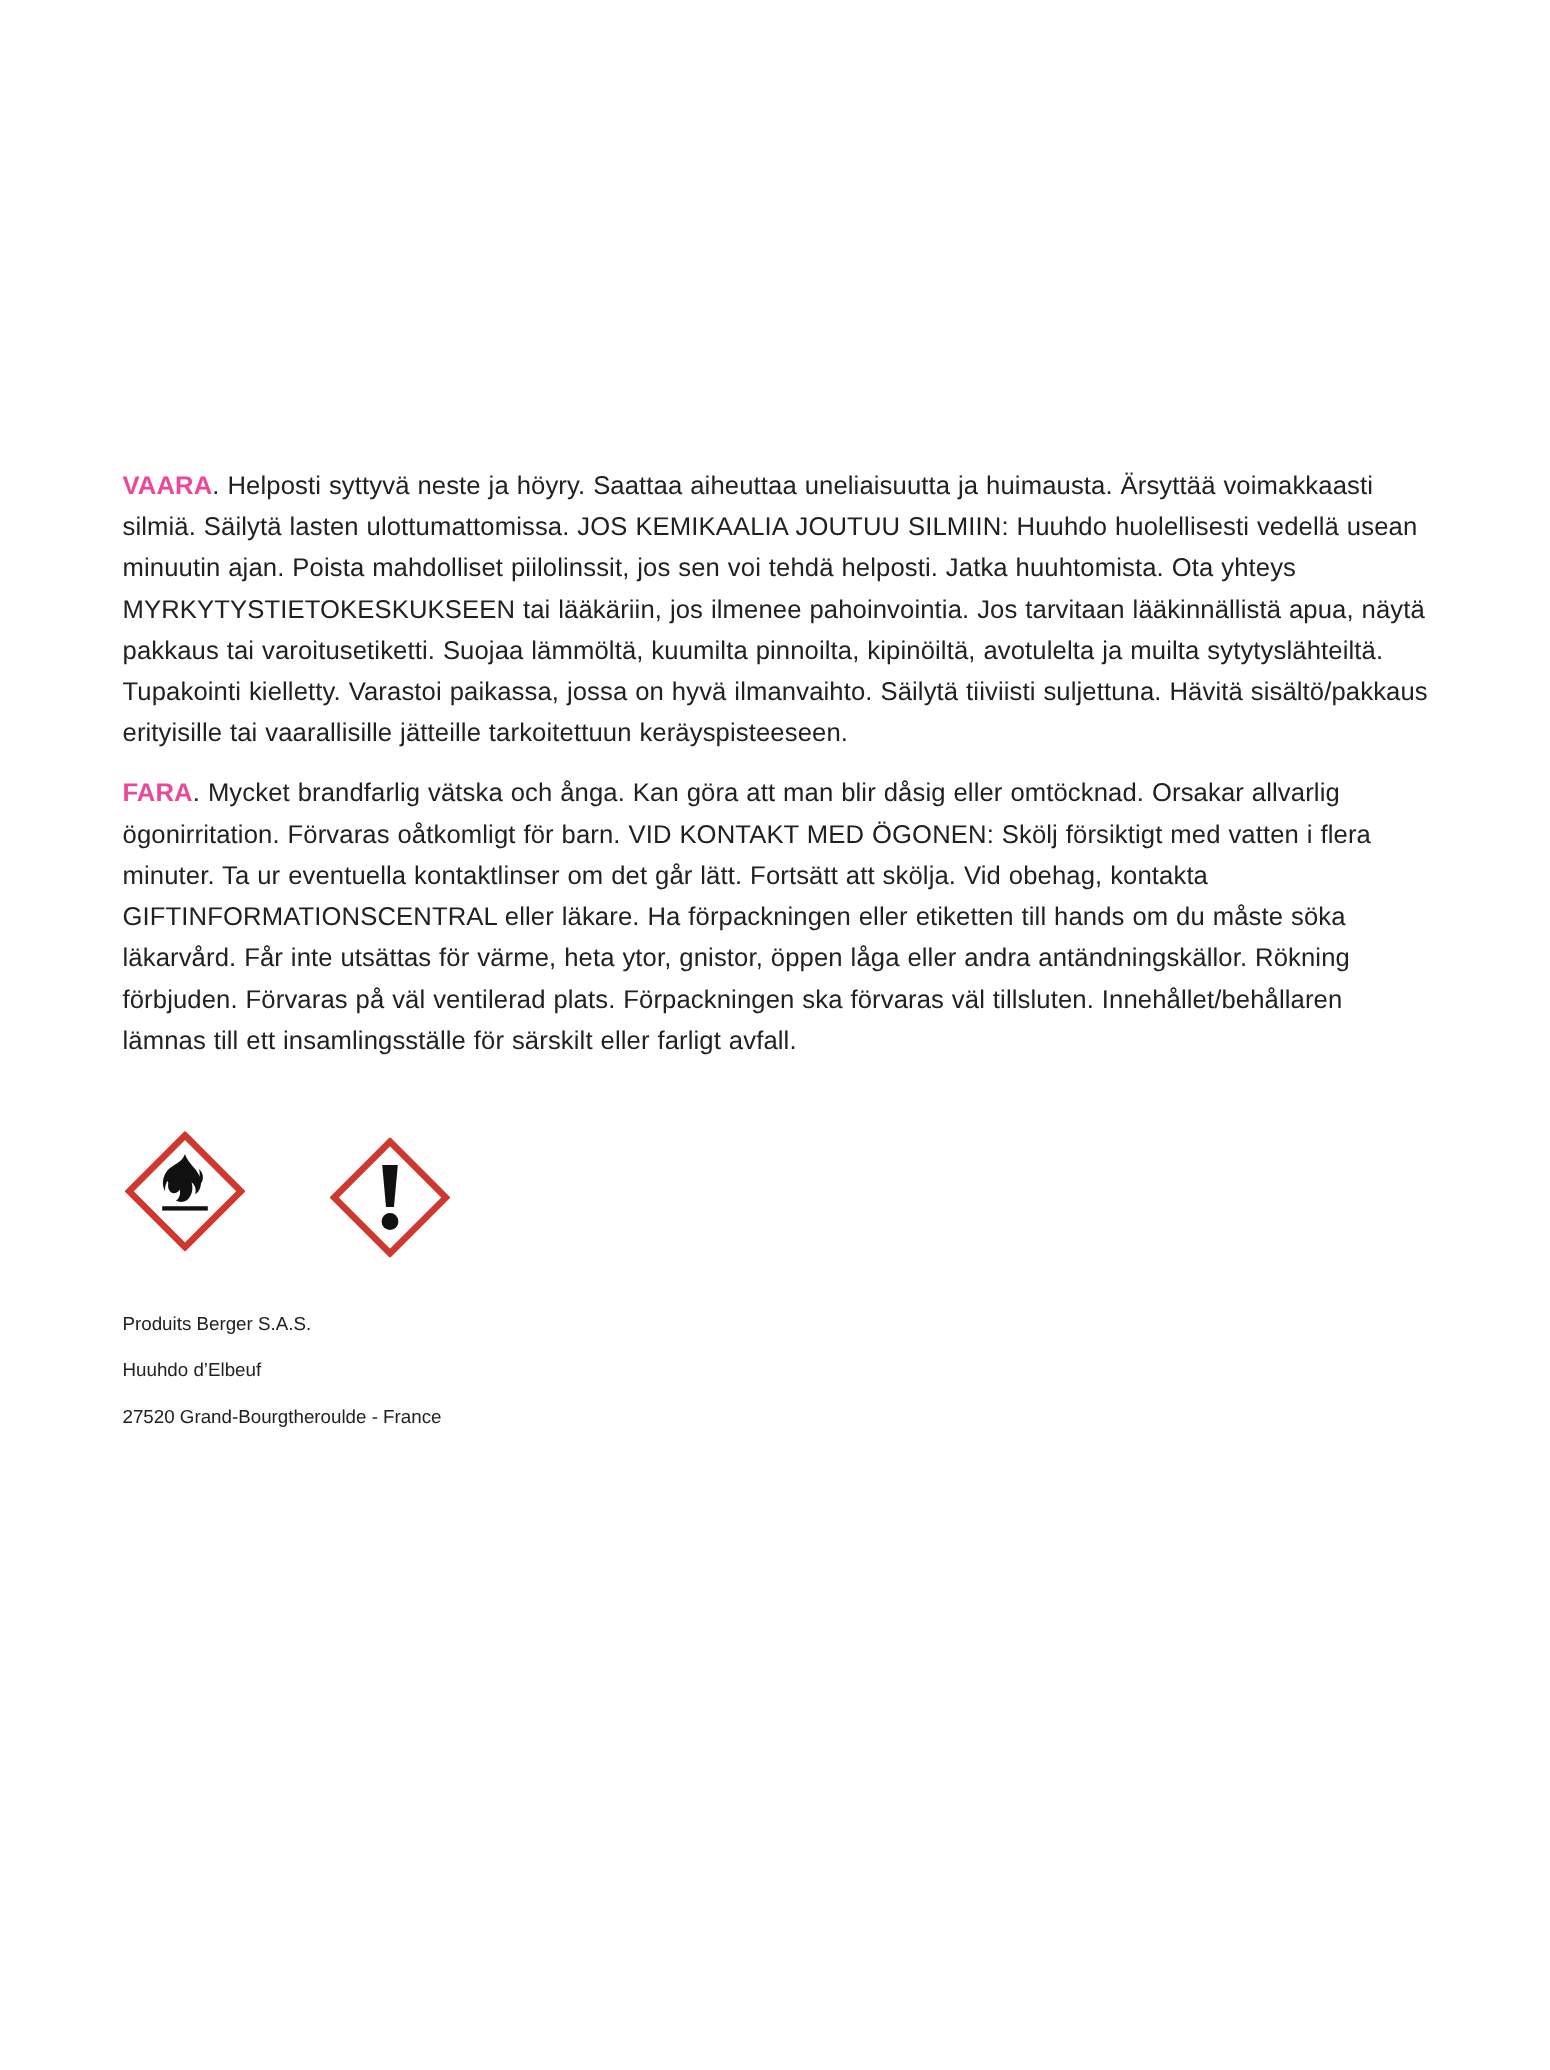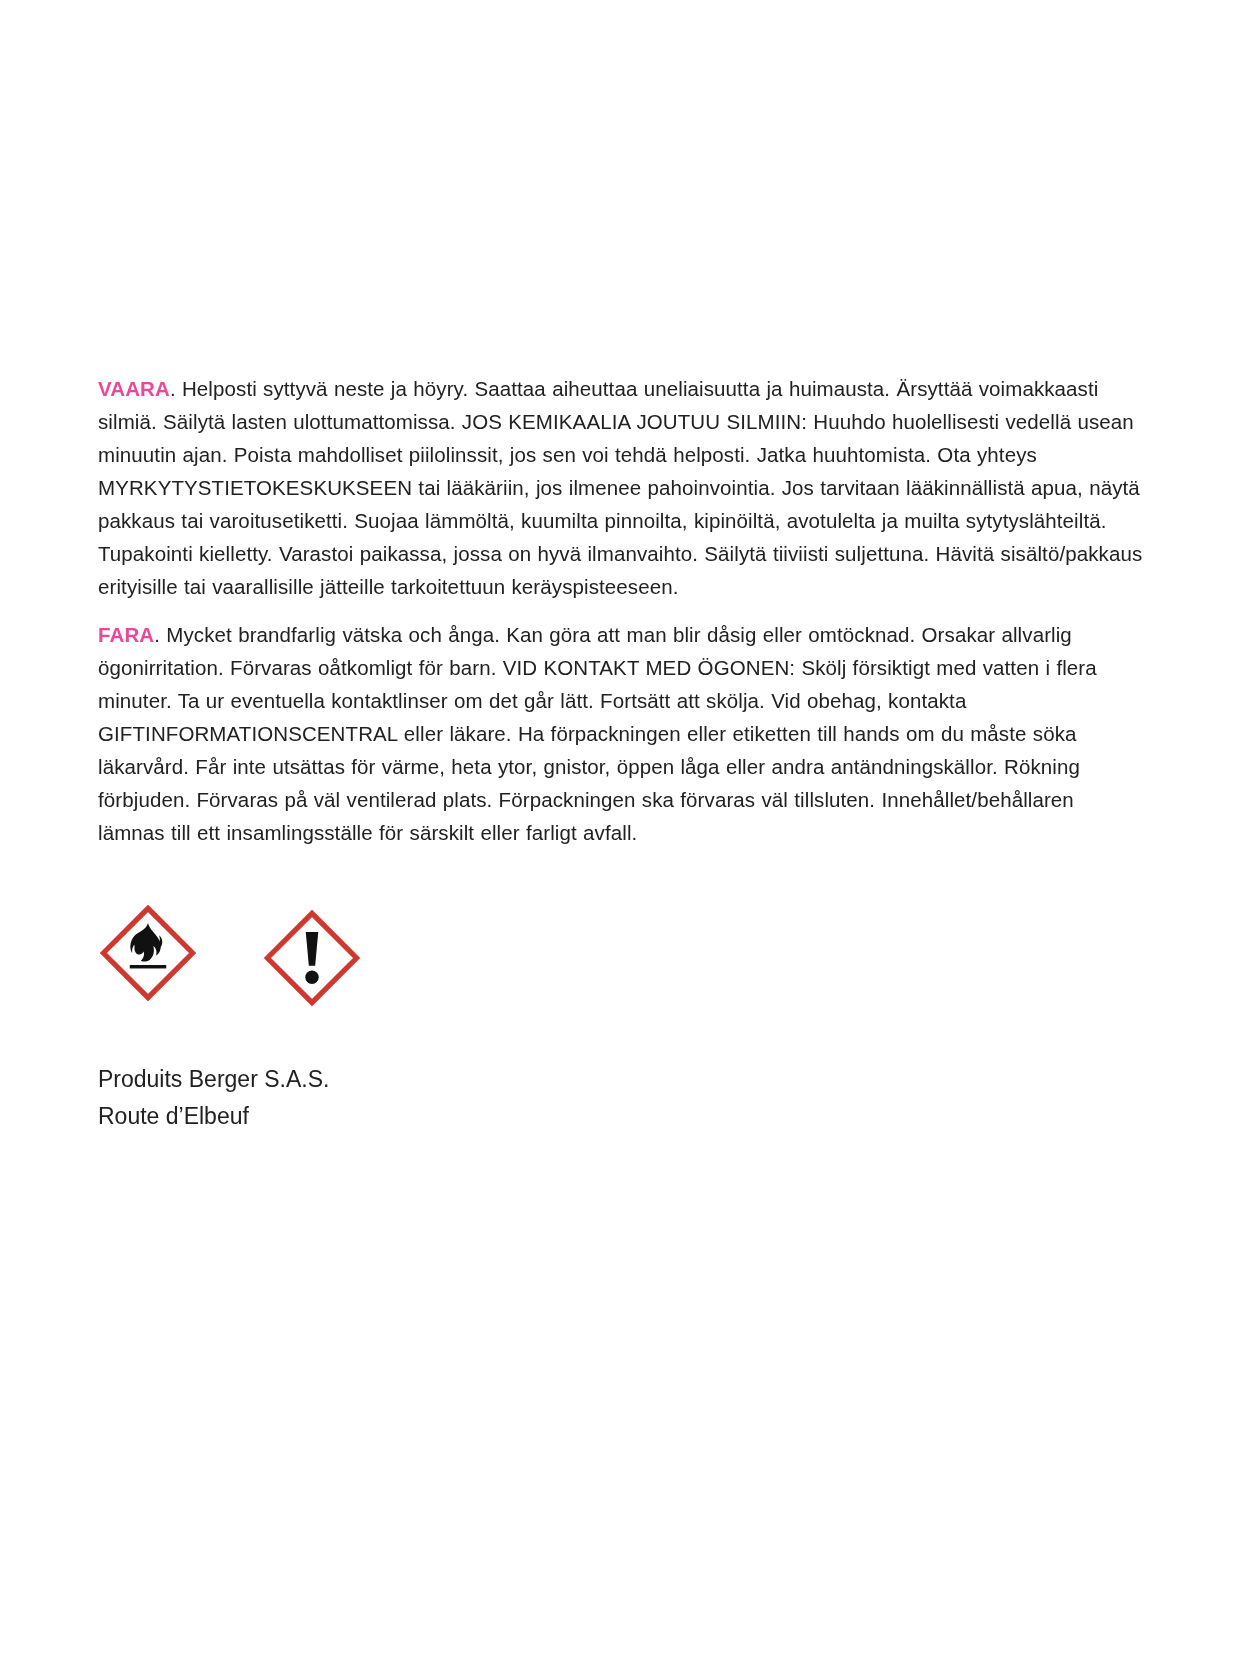--- a/index.html
+++ b/index.html
@@ -47,22 +47,22 @@
   }
   .pictogram-flame {
     margin-left: 2px;
   }
   .pictogram-exclamation {
     margin-left: 68px;
     position: relative;
     top: 5px;
   }
   .address-block {
-    margin-top: 60px;
-    font-size: 23px;
+    margin-top: 40px;
+    font-size: 15px;
     line-height: 37px;
   }
   .address-line {
     white-space: nowrap;
   }
 </style>
 </head>
 <body>
 
 <div class="page">
@@ -95,16 +95,17 @@
     <svg class="pictogram pictogram-exclamation" viewBox="0 0 100 100" xmlns="http://www.w3.org/2000/svg">
       <polygon points="50,3.5 96.5,50 50,96.5 3.5,50" fill="#ffffff" stroke="#ce382f" stroke-width="5.5"></polygon>
       <path fill="#111111" d="M43.5 23 H56.5 L53.3 58 H46.7 Z"></path>
       <circle cx="50" cy="70" r="7" fill="#111111"></circle>
     </svg>
 
   </div>
 
   <div class="address-block">
     <div class="address-line">Produits Berger S.A.S.</div>
-    <div class="address-line">Route d’Elbeuf</div>
+    <div class="address-line">Huuhdo d’Elbeuf</div>
+    <div class="address-line">27520 Grand-Bourgtheroulde - France</div>
   </div>
 
 </div>
 
 </body></html>

